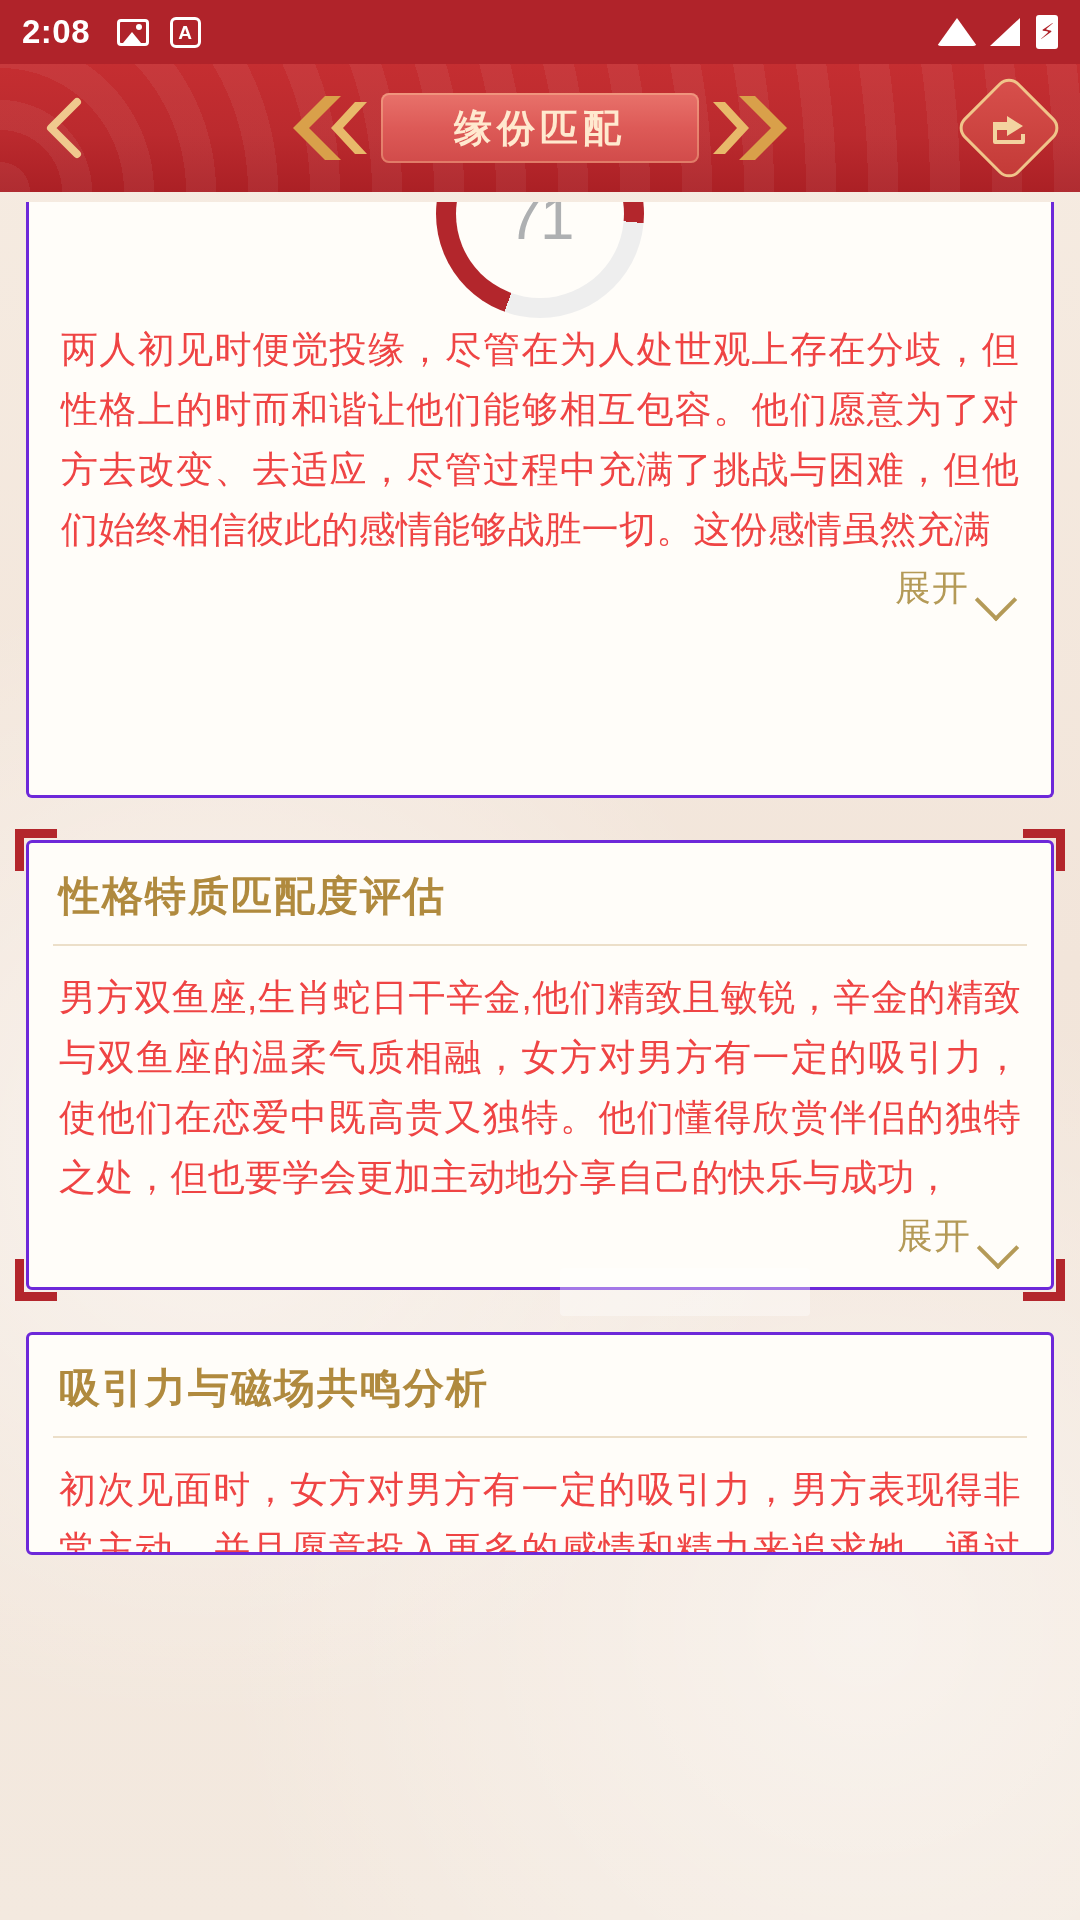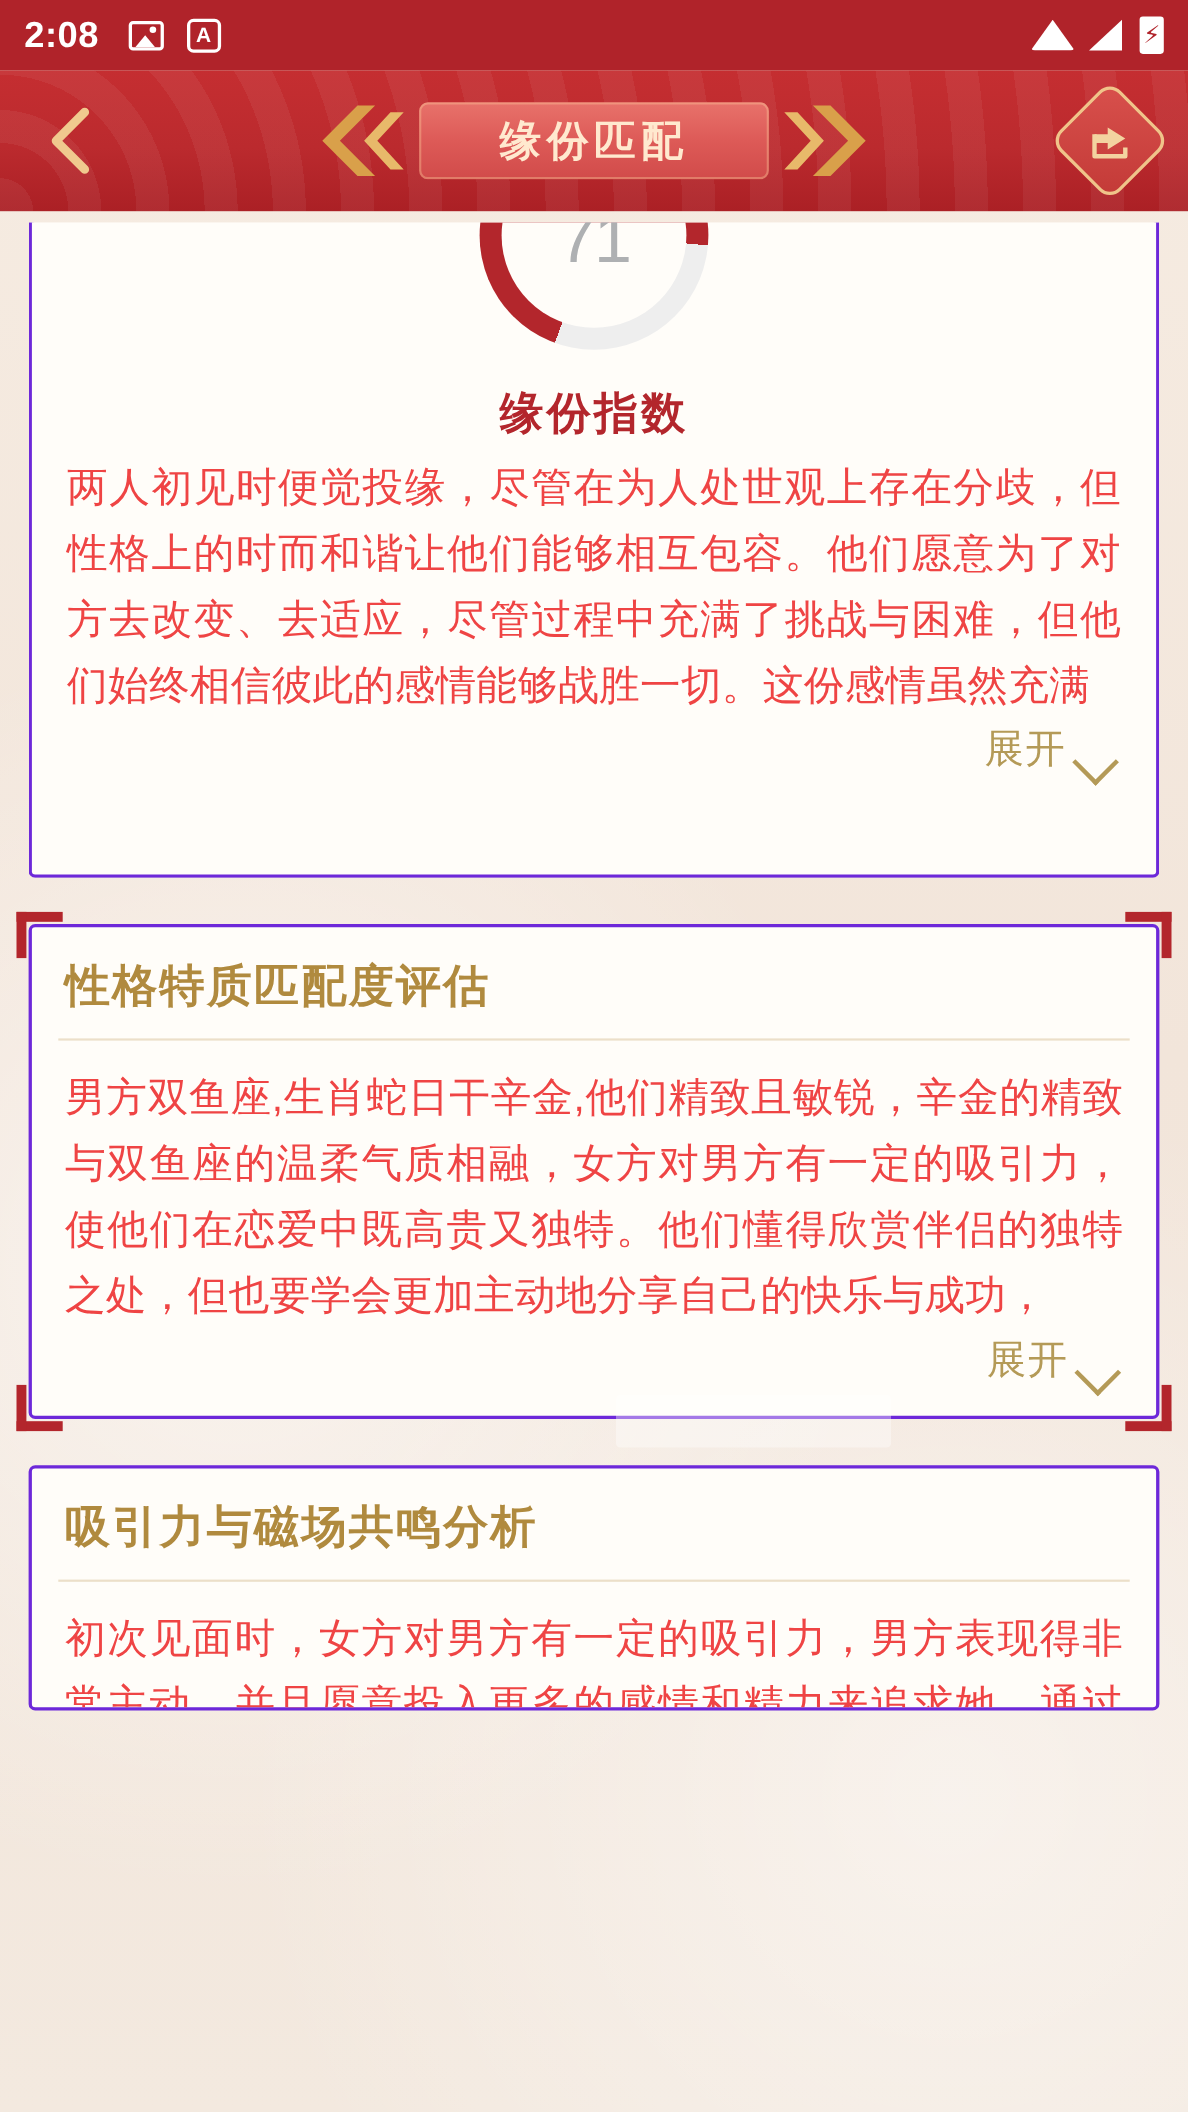--- a/index.html
+++ b/index.html
@@ -353,21 +353,20 @@
   <div class="card card-score">
     <span class="corner c-bl"></span>
     <span class="corner c-br"></span>
 
     <div class="ring-wrap">
       <div class="ring">
         <span class="ring-num">71</span>
       </div>
     </div>
 
-    <div class="score-label">缘份指数</div>
     <div class="body-text">两人初见时便觉投缘，尽管在为人处世观上存在分歧，但性格上的时而和谐让他们能够相互包容。他们愿意为了对方去改变、去适应，尽管过程中充满了挑战与困难，但他们始终相信彼此的感情能够战胜一切。这份感情虽然充满</div>
     <div class="expand-row">
       <span class="expand-text">展开</span>
       <span class="chev"></span>
     </div>
   </div>
 
   <div class="card card-section">
     <span class="corner c-tl"></span>
     <span class="corner c-tr"></span>

